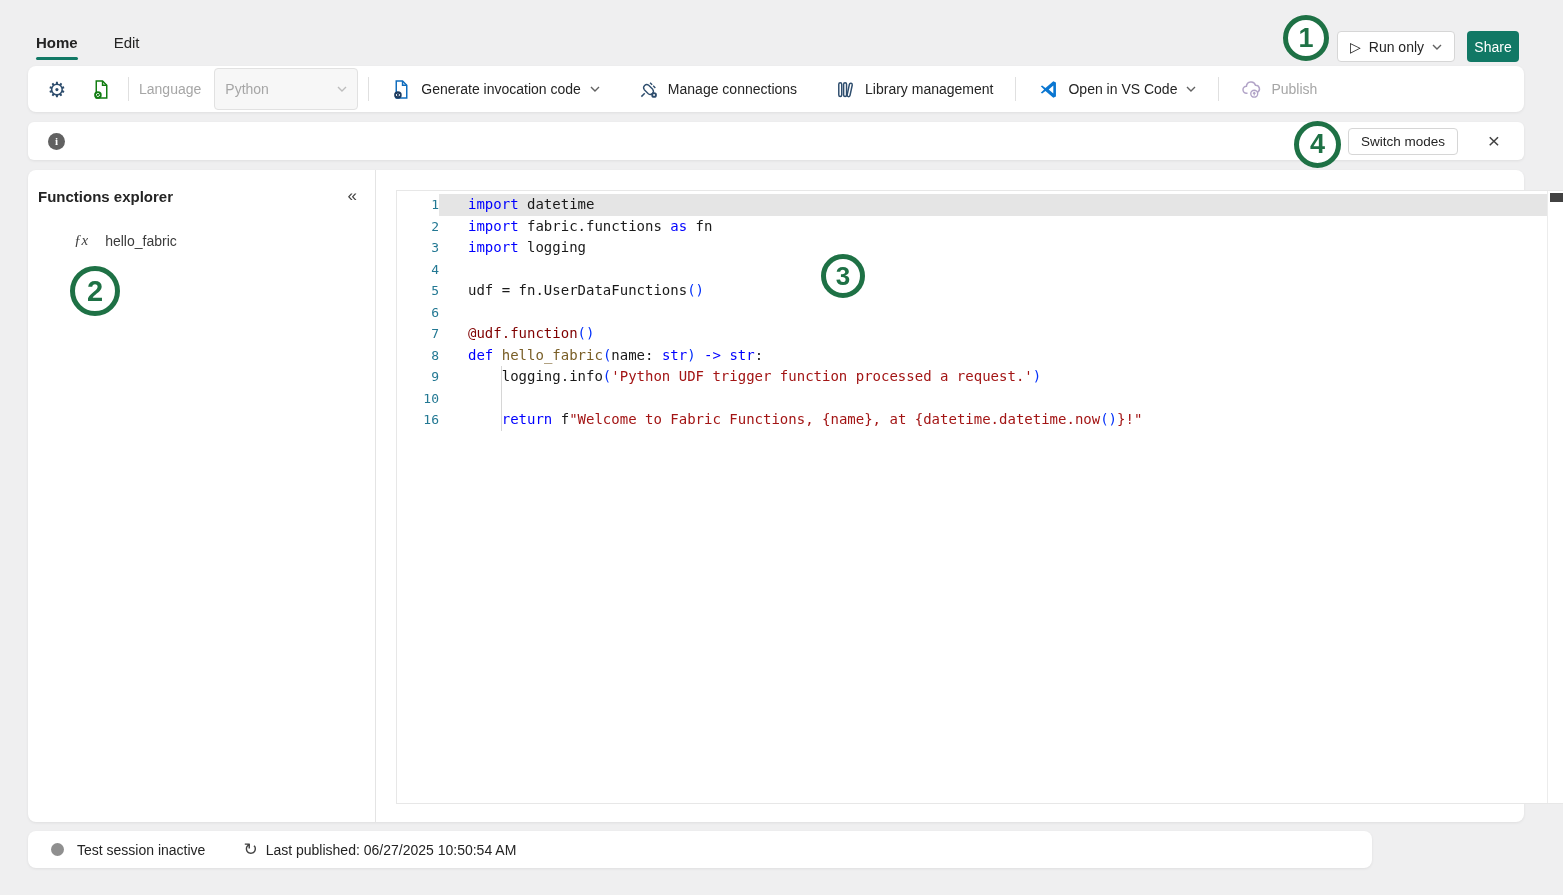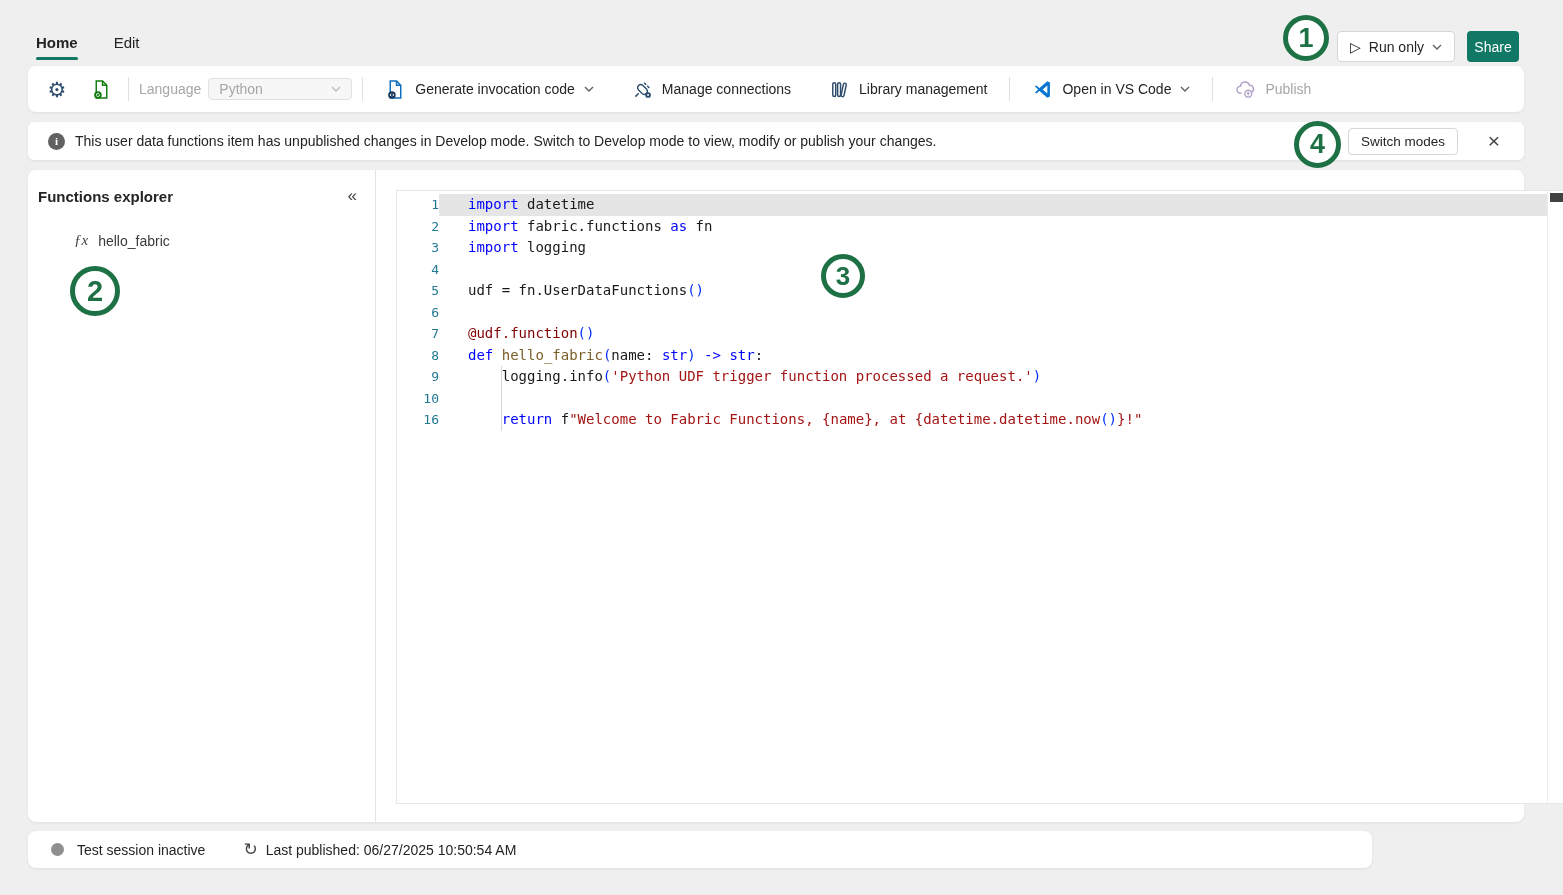--- a/index.html
+++ b/index.html
@@ -33,21 +33,21 @@
   
   .toolbar{left:28px; top:66px; width:1496px; height:46px; display:flex; align-items:center;}
   .tb-iconbtn{width:34px; height:34px; display:flex; align-items:center; justify-content:center;
     border-radius:4px; cursor:pointer;}
   .tb-divider{width:1px; height:24px; background:#e0e0e0; margin:0 10px;}
   .tb-btn{display:flex; align-items:center; gap:9px; height:34px; padding:0 12px; border-radius:4px;
     cursor:pointer; white-space:nowrap;}
   .tb-btn.disabled{cursor:default; color:#a6a6a6;}
   .gear-glyph{font-size:21px; color:var(--iconblue); line-height:1;}
   .lang-label{color:#a6a6a6; }
-  .lang-select{margin-left:7px; width:144px; height:22px; border:1px solid #e1e1e1; background:#f7f7f7;
+  .lang-select{margin-left:13px; width:144px; height:42px; border:1px solid #e1e1e1; background:#f7f7f7;
     border-radius:4px; display:flex; align-items:center; justify-content:space-between; padding:0 10px;
     color:#a6a6a6;}
 
   
   .banner{left:28px; top:122px; width:1496px; height:38px; border-radius:6px;
     display:flex; align-items:center; padding:0 14px;}
   .info-circ{width:17px; height:17px; border-radius:50%; background:#616161; color:#fff;
     display:flex; align-items:center; justify-content:center; font-size:11px; font-weight:700;
     margin:0 10px 0 6px; flex:none; font-family:"Liberation Serif", serif;}
   .banner-msg{color:#242424;}
@@ -56,21 +56,21 @@
     font-size:13.5px; color:#242424; cursor:pointer; margin-right:22px;}
   .btn-close{background:none; border:none; font-size:21px; color:#424242; cursor:pointer;
     width:28px; height:28px; line-height:26px; margin-right:2px;}
 
   
   .main{left:28px; top:170px; width:1496px; height:652px; display:flex;}
   .sidebar{width:348px; border-right:1px solid #e4e4e4; flex:none; position:relative;}
   .sidebar-head{display:flex; align-items:center; justify-content:space-between; padding:16px 18px 0 10px;}
   .sidebar-title{font-size:15px; font-weight:700; color:#242424;}
   .collapse-btn{background:none; border:none; font-size:17px; color:#424242; cursor:pointer;}
-  .fn-item{display:flex; align-items:center; gap:10px; margin:26px 0 0 46px; cursor:pointer;}
+  .fn-item{display:flex; align-items:center; gap:17px; margin:26px 0 0 46px; cursor:pointer;}
   .fx-glyph{font-style:italic; color:#424242; font-family:"Liberation Serif", serif; font-size:15px;}
   .fn-label{color:#3b3b3b;}
 
   .editor-wrap{flex:1; position:relative;}
   .editor{position:absolute; left:20px; top:20px; width:1169px; height:614px;
     border:1px solid #e7e7e7; background:#fff; font-family:"DejaVu Sans Mono", monospace;
     font-size:14px; overflow:hidden;}
   .code-rows{position:absolute; left:0; top:3px; right:17px;}
   .code-row{display:flex; height:21.5px; line-height:21.5px;}
   .ln{width:42px; text-align:right; color:var(--linenum); font-size:13px; flex:none;}
@@ -203,21 +203,20 @@
         <circle cx="12.6" cy="14" r="3.3" fill="none" stroke="#b1a3c7" stroke-width="1.3"></circle>
         <path d="M12.6 15.7 V12.8 M11.4 13.9 L12.6 12.7 L13.8 13.9" fill="none" stroke="#b1a3c7" stroke-width="1.1"></path>
       </svg>
     </span>
     <span>Publish</span>
   </div>
 </div>
 
 <div class="card banner" style="border-radius:6px;">
   <span class="info-circ">i</span>
-  <span class="banner-msg">This user data functions item has unpublished changes in Develop mode. Switch to Develop mode to view, modify or publish your changes.</span>
   <span class="banner-spacer"></span>
   <button class="btn-switch">Switch modes</button>
   <button class="btn-close">×</button>
 </div>
 
 <div class="card main">
   <div class="sidebar">
     <div class="sidebar-head">
       <span class="sidebar-title">Functions explorer</span>
       <button class="collapse-btn">«</button>

